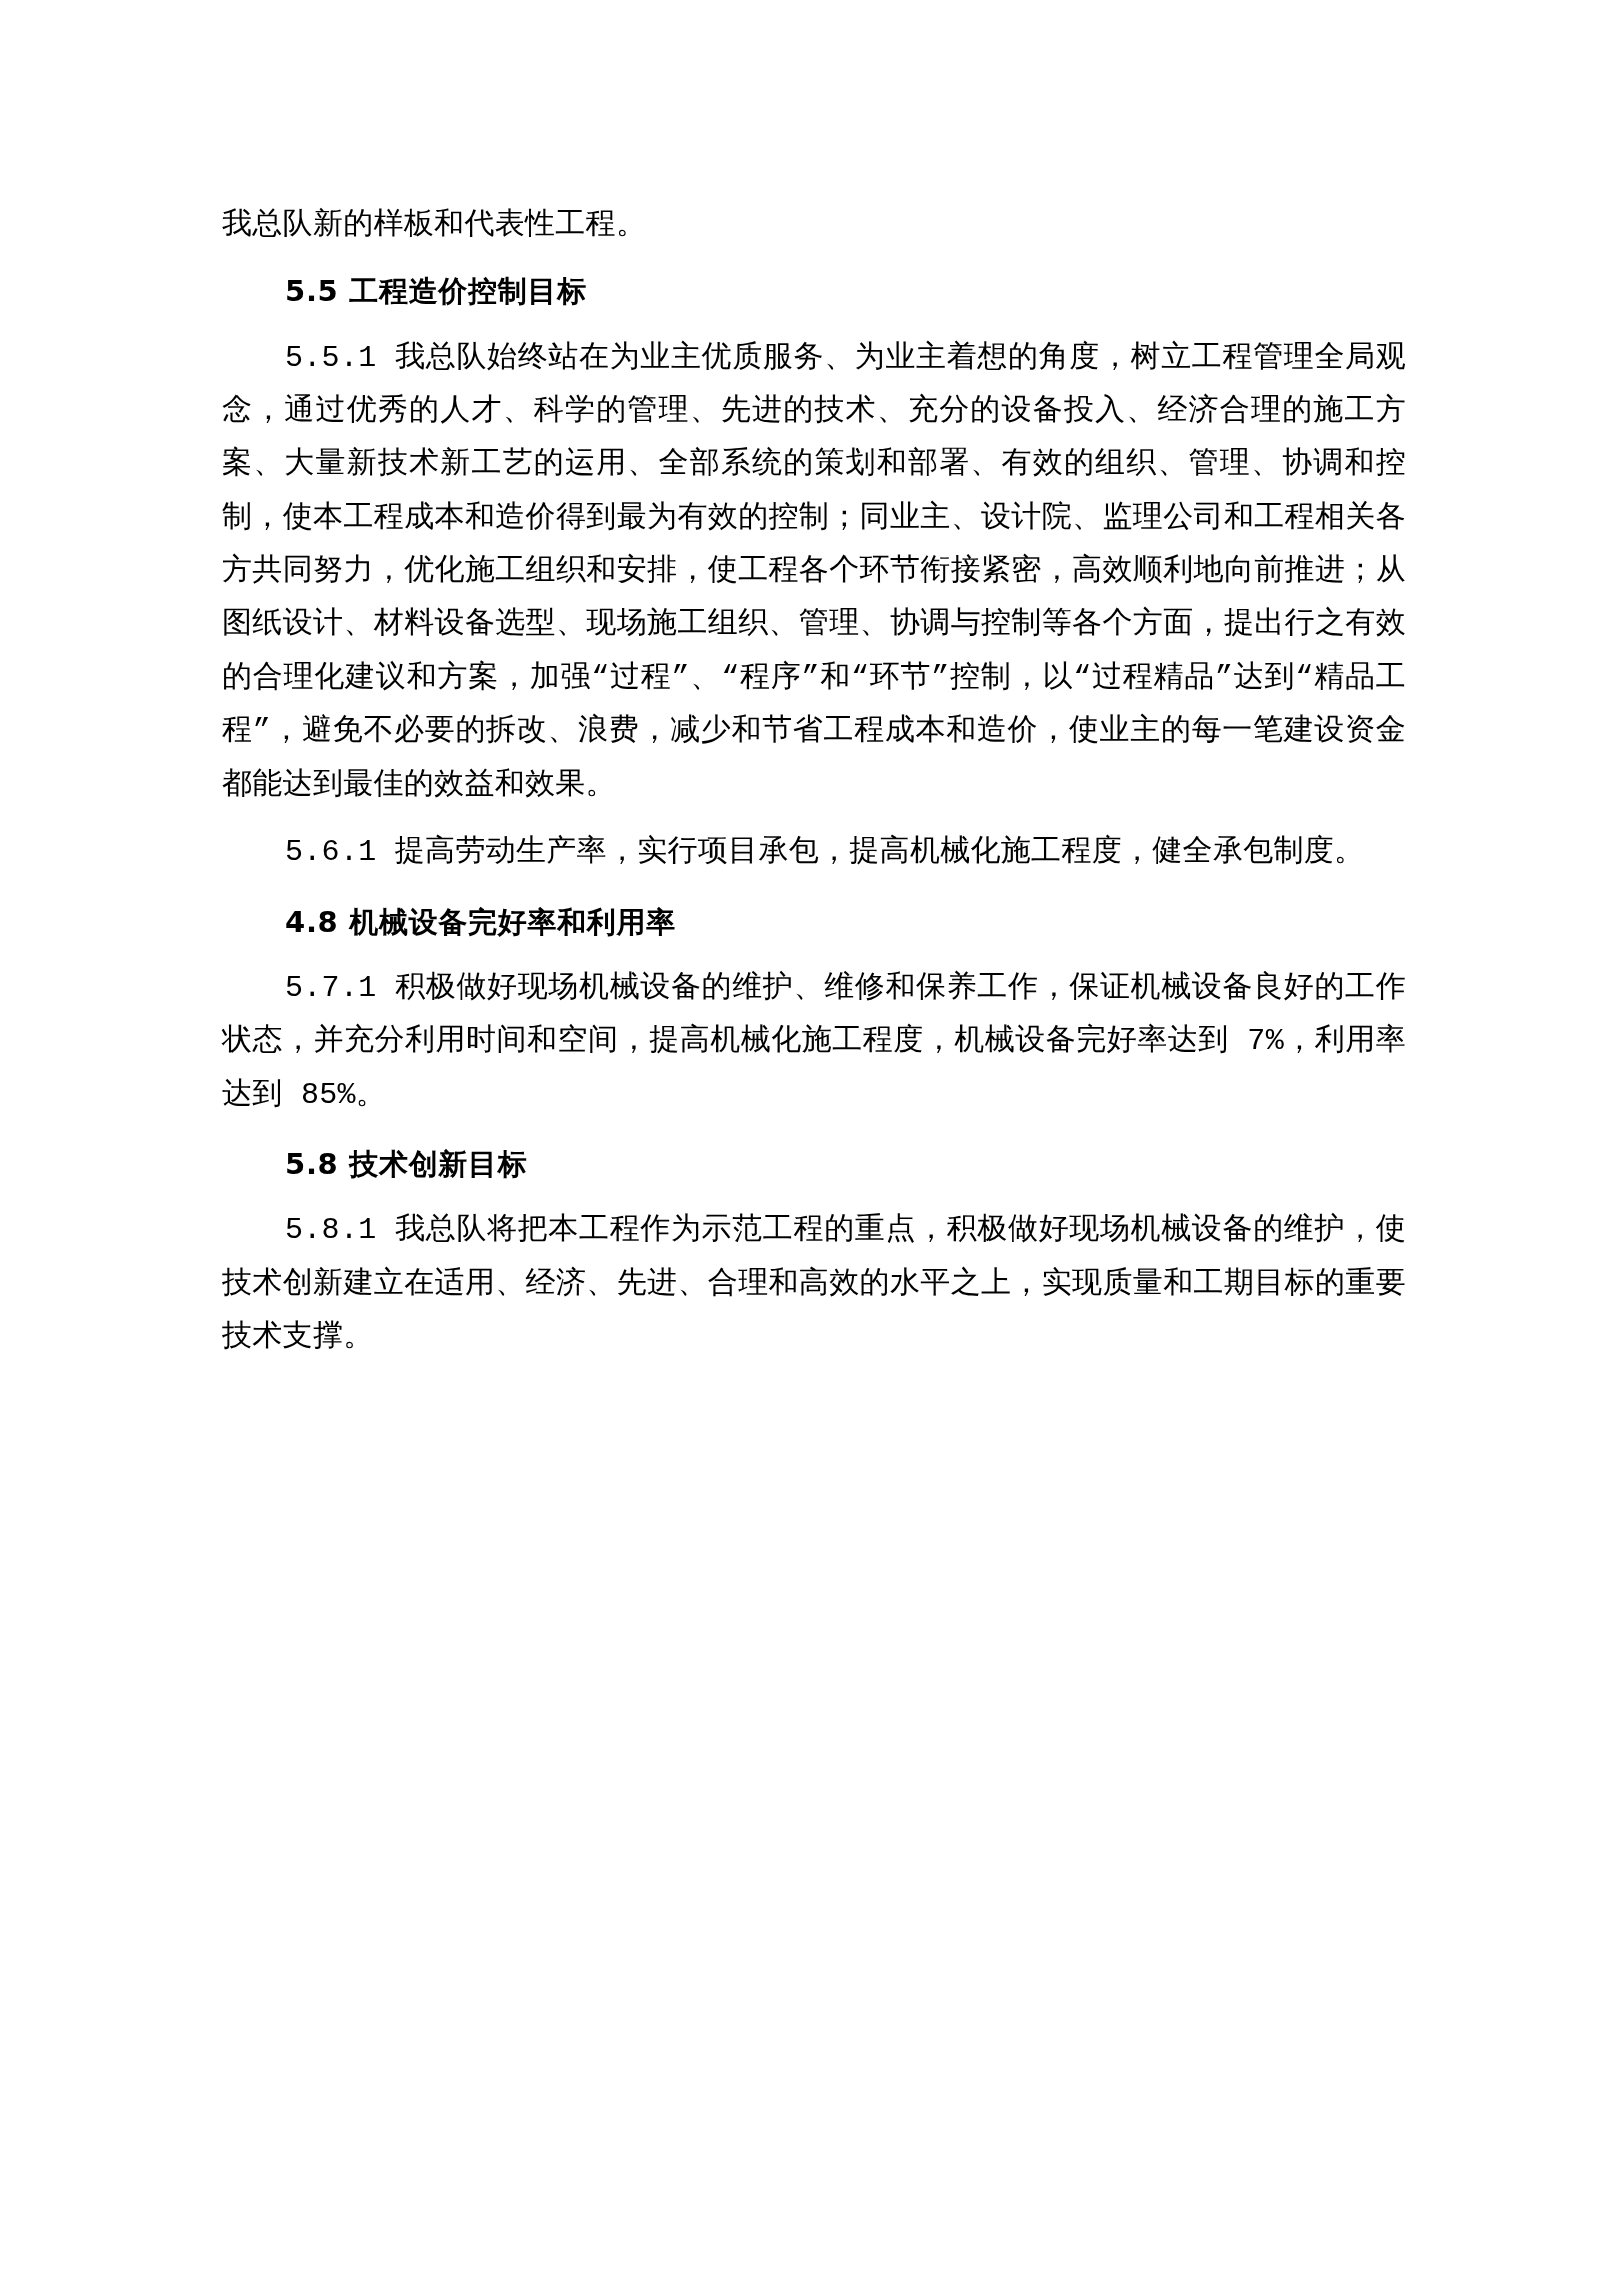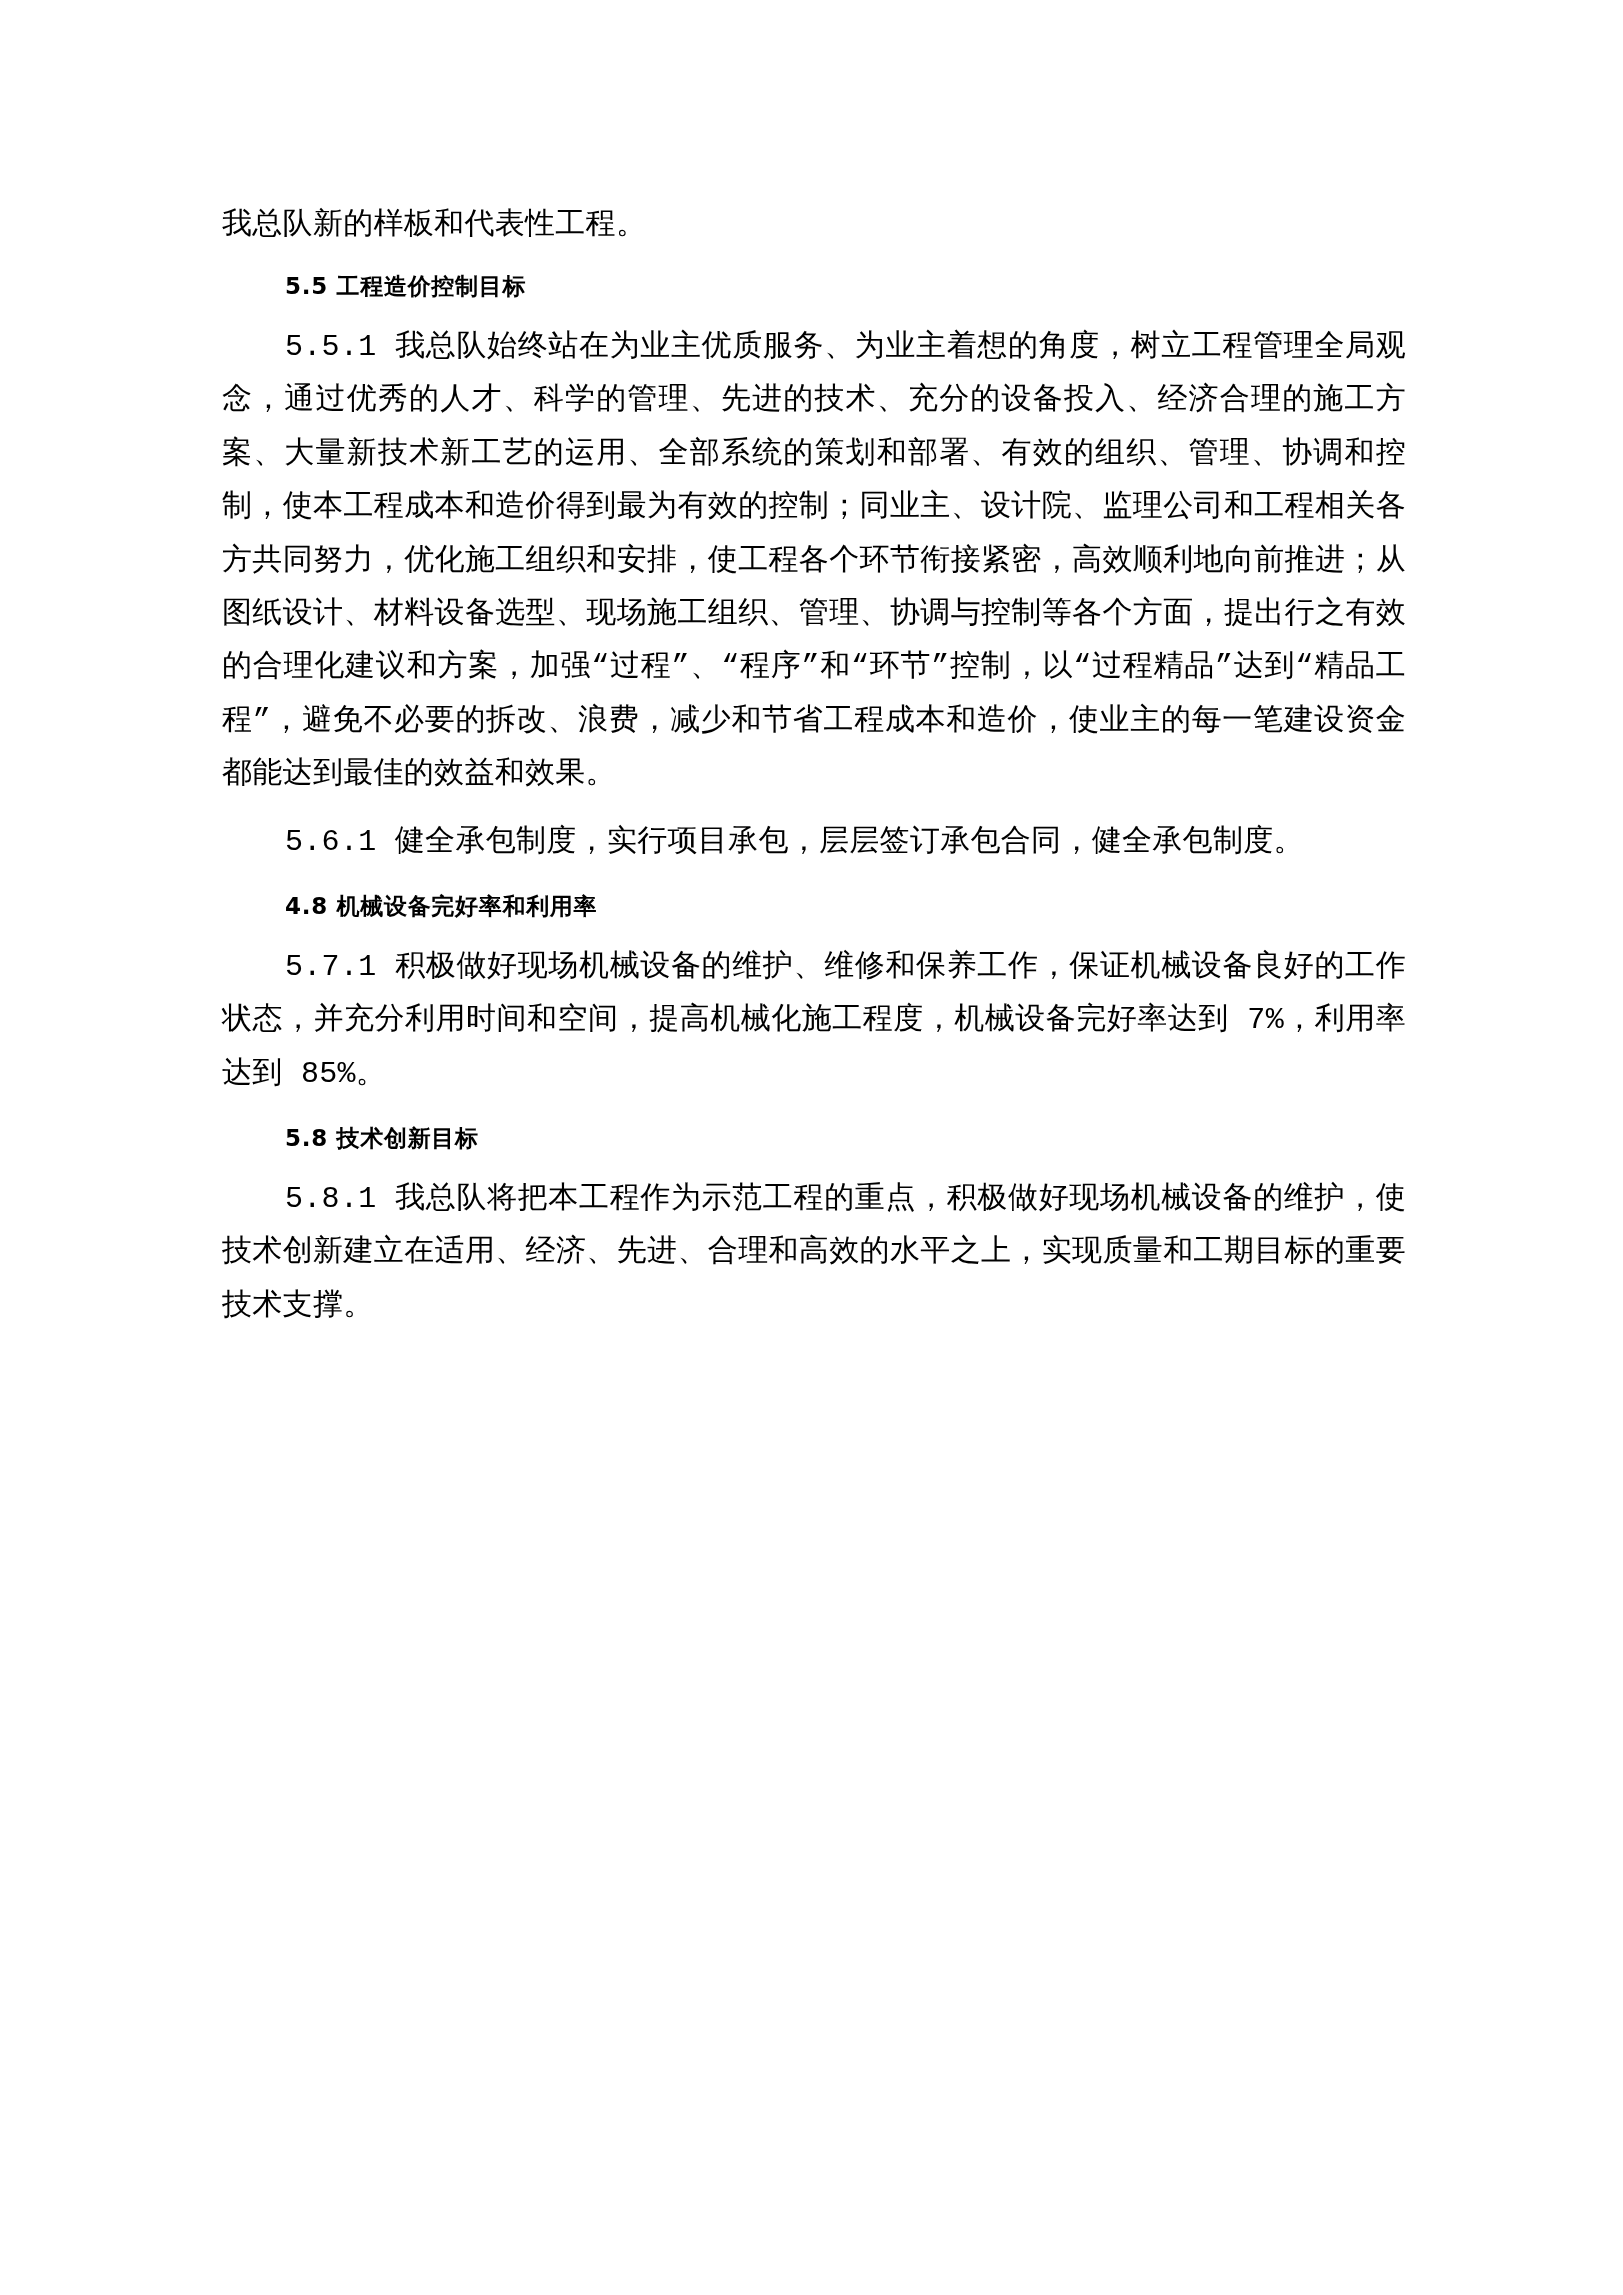--- a/index.html
+++ b/index.html
@@ -33,21 +33,21 @@
   }
   .para-cont {
     text-indent: 0;
   }
   .para-indent {
     text-indent: 63px;
   }
   .heading {
     font-weight: bold;
     font-family: "DejaVu Sans", "Liberation Sans", sans-serif;
-    font-size: 23px;
+    font-size: 29px;
     line-height: 1.75;
     text-indent: 63px;
     letter-spacing: 0.7px;
     margin: 0;
   }
   .gap-after-line {
     margin-top: 14.4px;
     font-family: Liberation Mono, monospace;
   }
   .gap-heading {
@@ -60,21 +60,21 @@
 <div class="page">
   <div class="doc-body">
 
     <p class="para-cont">我总队新的样板和代表性工程。</p>
 
     <p class="heading gap-heading">5.5  工程造价控制目标</p>
 
     <p class="para-indent gap-after-line">5.5.1  我总队始终站在为业主优质服务、为业主着想的角度，树立工程管理全局观念，通过优秀的人才、科学的管理、先进的技术、充分的设备投入、经济合理的施工方案、大量新技术新工艺的运用、全部系统的策划和部署、有效的组织、管理、协调和控制，使本工程成本和造价得到最为有效的控制；同业主、设计院、监理公司和工程相关各方共同努力，优化施工组织和安排，使工程各个环节衔接紧密，高效顺利地向前推进；从图纸设计、材料设备选型、现场施工组织、管理、协调与控制等各个方面，提出行之有效的合理化建议和方案，加强“过程”、“程序”和“环节”控制，以“过程精品”达到“精品工程”，避免不必要的拆改、浪费，减少和节省工程成本和造价，使业主的每一笔建设资金都能达到最佳的效益和效果。</p>
 
 
-    <p class="para-indent gap-after-line">5.6.1  健全承包制度，实行项目承包，层层签订承包合同，健全承包制度。</p>
+    <p class="para-indent gap-after-line">5.6.1  提高劳动生产率，实行项目承包，提高机械化施工程度，健全承包制度。</p>
 
     <p class="heading gap-heading">4.8  机械设备完好率和利用率</p>
 
     <p class="para-indent gap-after-line">5.7.1  积极做好现场机械设备的维护、维修和保养工作，保证机械设备良好的工作状态，并充分利用时间和空间，提高机械化施工程度，机械设备完好率达到 7%，利用率达到 85%。</p>
 
     <p class="heading gap-heading">5.8  技术创新目标</p>
 
     <p class="para-indent gap-after-line">5.8.1 我总队将把本工程作为示范工程的重点，积极做好现场机械设备的维护，使技术创新建立在适用、经济、先进、合理和高效的水平之上，实现质量和工期目标的重要技术支撑。</p>
 
   </div>

